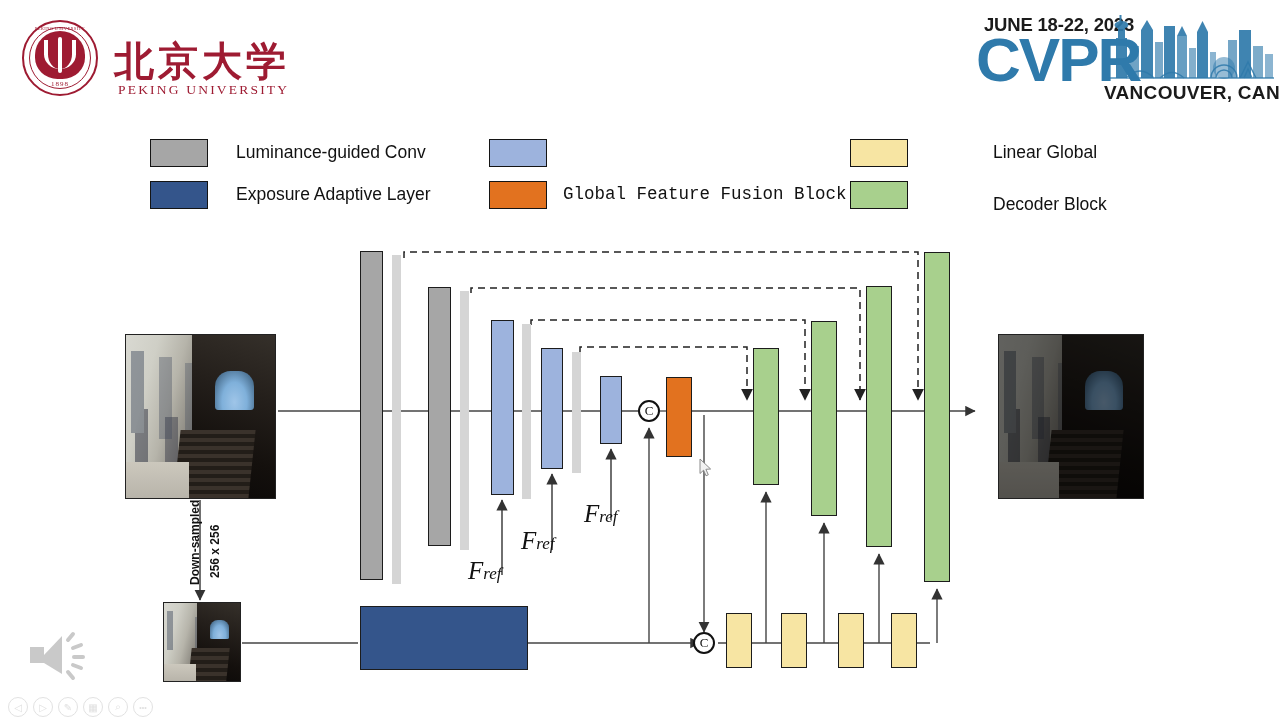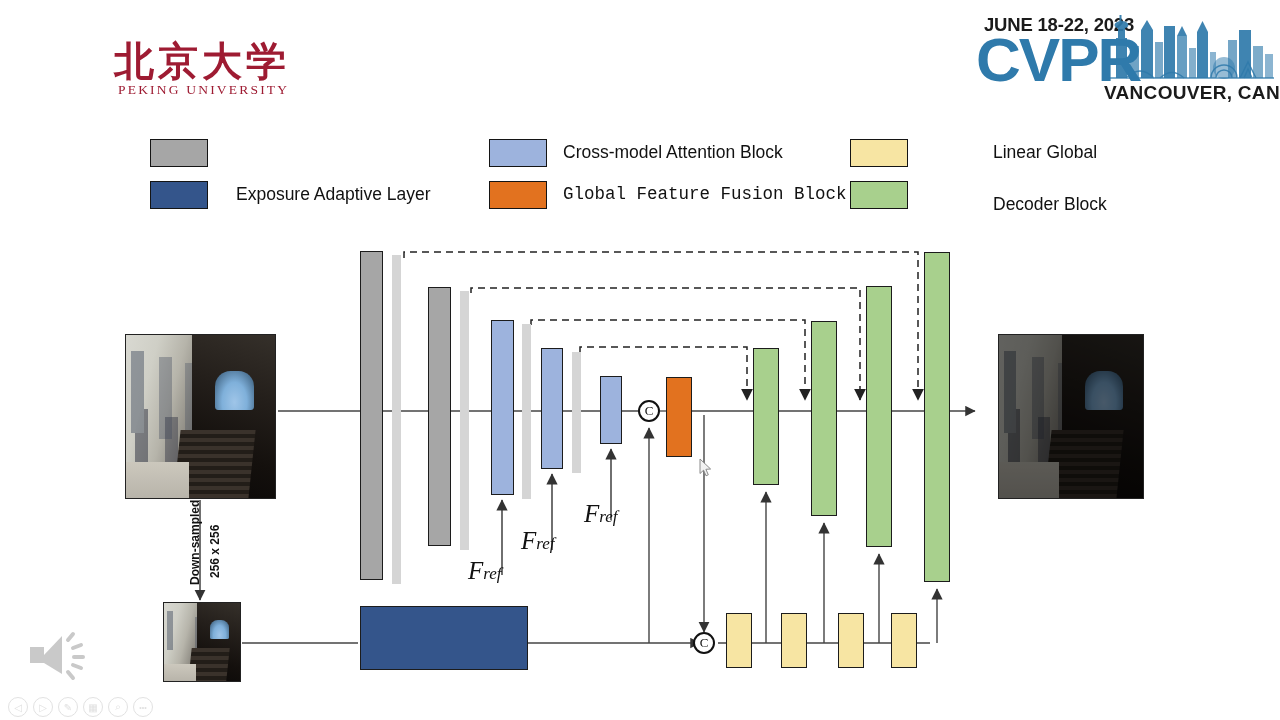--- a/index.html
+++ b/index.html
@@ -174,20 +174,26 @@
     color: #e0e0e0; font-size: 10px;
   }
   .cursor { position: absolute; width: 13px; height: 19px; }
 </style>
 </head>
 <body>
 
 <div id="slide">
 
   <div class="pku-logo">
+    <div class="pku-seal">
+      <div class="ring2"></div>
+      <div class="seal-top-text">PEKING UNIVERSITY</div>
+      <div class="inner"></div>
+      <div class="seal-year">1898</div>
+    </div>
     <div class="pku-cn">北京大学</div>
     <div class="pku-en">PEKING UNIVERSITY</div>
   </div>
 
   <div class="cvpr-logo">
     <div class="cvpr-date">JUNE 18-22, 2023</div>
     <div class="cvpr-word">CVPR</div>
     <svg class="cvpr-sky" viewBox="0 0 166 72">
       <g fill="#2f7aab" opacity="0.92">
         <rect x="8" y="26" width="11" height="40"></rect>
@@ -222,25 +228,25 @@
       <g fill="#2f7aab" opacity=".5">
         <circle cx="116" cy="56" r="11"></circle>
       </g>
     </svg>
     <div class="cvpr-city">VANCOUVER, CANADA</div>
   </div>
 
   <div class="legend">
 
     <div class="lg-swatch" style="left: 0px; top: 4px; background: rgb(166, 166, 166);" id="sw0"></div>
+    <div class="lg-label" style="left:86px;  top:7px;">Luminance-guided Conv</div>
     <div class="lg-swatch" style="left: 0px; top: 46px; background: rgb(52, 85, 139);" id="sw1"></div>
     <div class="lg-label" style="left:86px;  top:49px;">Exposure Adaptive Layer</div>
 
     <div class="lg-swatch" style="left: 339px; top: 4px; background: rgb(157, 179, 221);" id="sw2"></div>
-    <div class="lg-label" style="left:413px; top:7px;">Cross-model Attention Block</div>
     <div class="lg-swatch" style="left: 339px; top: 46px; background: rgb(226, 114, 31);" id="sw3"></div>
     <div class="lg-label" style="left:413px; top:49px;font-family:Liberation Mono, monospace;">Global Feature Fusion Block</div>
 
     <div class="lg-swatch" style="left: 700px; top: 4px; background: rgb(247, 229, 163);" id="sw4"></div>
     <div class="lg-label" style="left:843px; top:7px;">Linear Global</div>
     <div class="lg-swatch" style="left: 700px; top: 46px; background: rgb(168, 208, 141);" id="sw5"></div>
     <div class="lg-label" style="left:843px; top:53px;margin-top:6px;">Decoder Block</div>
   </div>
 
   <div class="diagram">

